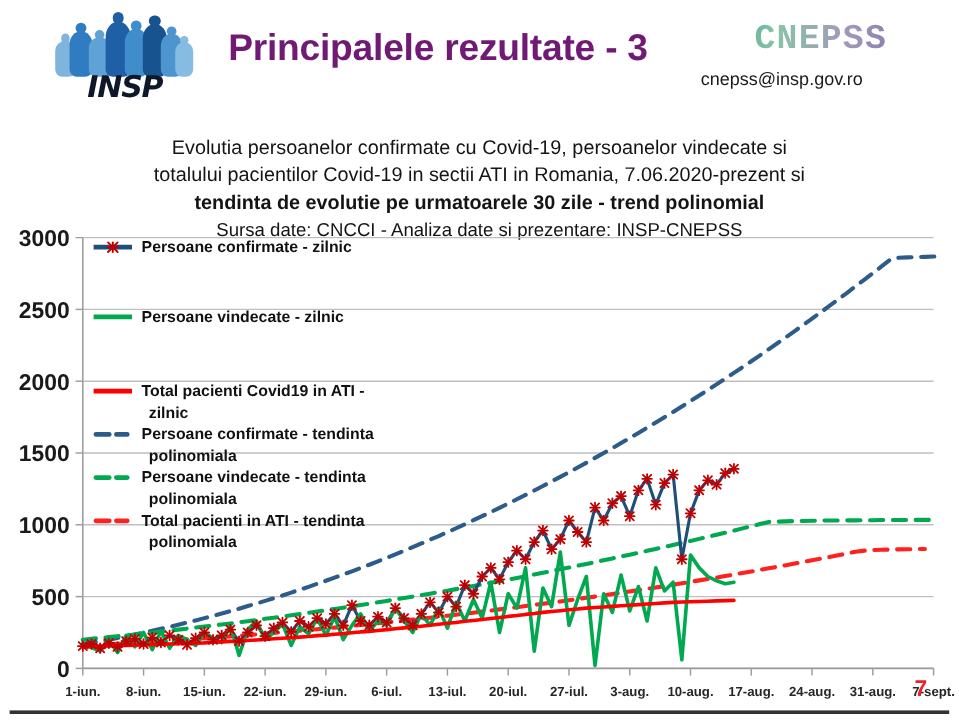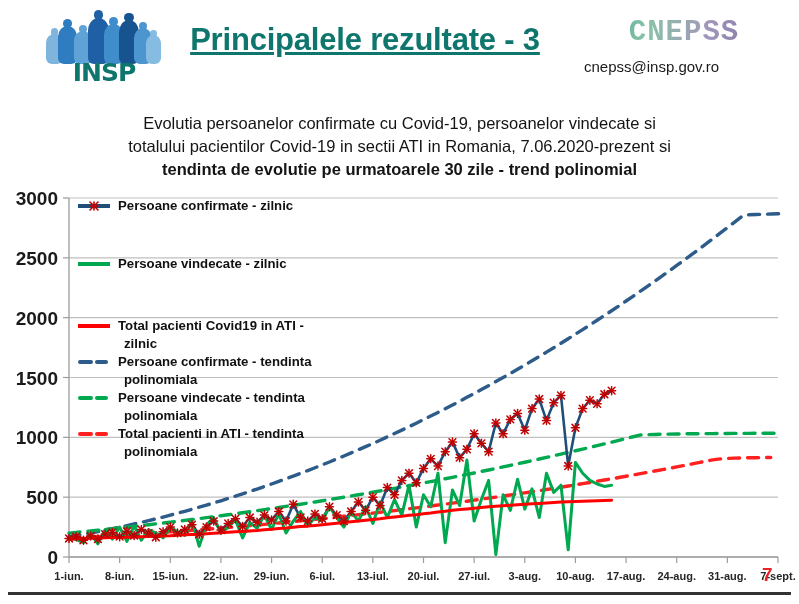--- a/index.html
+++ b/index.html
@@ -9,24 +9,24 @@
     color:#000;position:relative;
   }
   .slide{position:absolute;inset:0;width:799px;height:604px;}
 
   
   .header{position:absolute;left:0;top:0;width:799px;height:92px;}
   .insp-logo{position:absolute;left:44px;top:8px;width:118px;height:78px;}
   .insp-figs{position:absolute;left:0;top:0;width:118px;height:56px;}
   .fig{position:absolute;bottom:0;border-radius:50% 50% 6px 6px / 28% 28% 6px 6px;}
   .insp-word{position:absolute;left:4px;top:52px;width:112px;text-align:center;
-    font-size:25px;font-weight:bold;letter-spacing:-1px;color:#0f766e;
-    font-family:"DejaVu Sans",sans-serif;line-height:26px;}
+    font-size:25px;font-weight:bold;letter-spacing:-1px;color:#0f172a;
+    font-family:"DejaVu Sans",sans-serif;line-height:26px;font-style:italic;}
   .slide-title{position:absolute;left:150px;top:22px;width:430px;text-align:center;
-    font-size:31px;font-weight:bold;color:#0f766e;letter-spacing:-0.2px;text-decoration:underline;}
+    font-size:31px;font-weight:bold;color:#701a75;letter-spacing:-0.2px;}
   .cnepss-logo{position:absolute;left:594px;top:16px;width:180px;text-align:center;
     font-size:29px;font-weight:bold;letter-spacing:1px;
     font-family:Liberation Mono, monospace;
     background:linear-gradient(100deg,#2f9b8e 0%,#7fbf9f 30%,#9a8fb5 62%,#6f5f9b 100%);
     -webkit-background-clip:text;background-clip:text;color:transparent;
     opacity:.92;}
   .cnepss-mail{position:absolute;left:584px;top:58px;width:200px;text-align:left;
     font-size:15px;color:#1a1a1a;}
 
   
@@ -78,20 +78,21 @@
     <div class="slide-title">Principalele rezultate - 3</div>
 
     <div class="cnepss-logo">CNEPSS</div>
     <div class="cnepss-mail">cnepss@insp.gov.ro</div>
   </div>
 
   <div class="subtitle">
     <div>Evolutia persoanelor confirmate cu Covid-19, persoanelor vindecate si</div>
     <div>totalului pacientilor Covid-19 in sectii ATI in Romania, 7.06.2020-prezent si</div>
     <div class="st-bold">tendinta de evolutie pe urmatoarele 30 zile - trend polinomial</div>
+    <div class="st-src">Sursa date: CNCCI  -  Analiza date si prezentare: INSP-CNEPSS</div>
   </div>
 
   <div class="chart">
     <svg id="chartSvg" width="799" height="395" viewBox="0 0 799 395">
         <line x1="69" y1="367" x2="778" y2="367" stroke="#BFBFBF" stroke-width="1.2"></line>
         <line x1="63" y1="367" x2="69" y2="367" stroke="#9C9C9C" stroke-width="1.2"></line>
         <text x="58" y="374" class="axis-label ylab">0</text>
         <line x1="69" y1="307.1666666666667" x2="778" y2="307.1666666666667" stroke="#BFBFBF" stroke-width="1.2"></line>
         <line x1="63" y1="307.1666666666667" x2="69" y2="307.1666666666667" stroke="#9C9C9C" stroke-width="1.2"></line>
         <text x="58" y="314.1666666666667" class="axis-label ylab">500</text>

